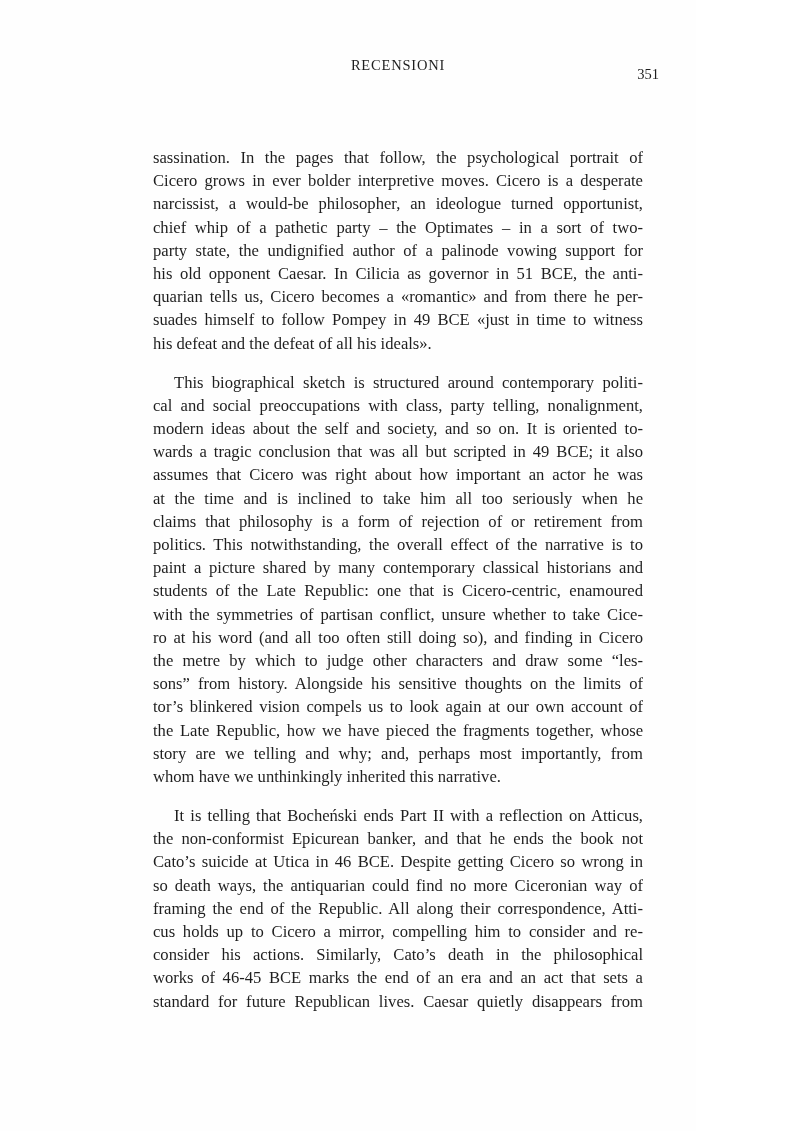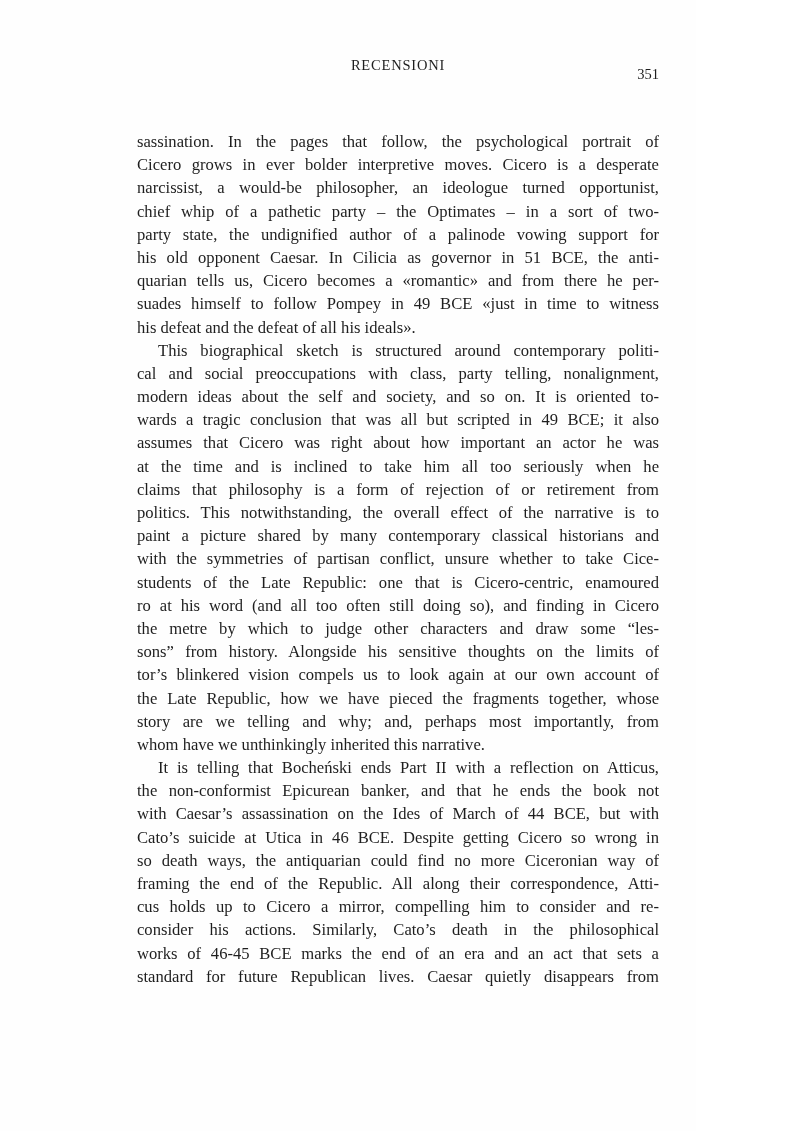--- a/index.html
+++ b/index.html
@@ -37,21 +37,21 @@
     top: 9px;
     text-align: right;
   }
   .page-body {
     position: absolute;
     top: 130px;
     left: 137px;
     width: 522px;
   }
   .paragraph {
-    margin: 0;
+    margin: 16px;
     padding: 0;
   }
   .line {
     font-size: 16.6px;
     line-height: 23.2px;
     height: 23.2px;
     white-space: normal;
     text-align: justify;
     text-align-last: justify;
     overflow: hidden;
@@ -87,34 +87,33 @@
       <div class="paragraph">
         <div class="line indent">This biographical sketch is structured around contemporary politi-</div>
         <div class="line">cal and social preoccupations with class, party telling, nonalignment,</div>
         <div class="line">modern ideas about the self and society, and so on. It is oriented to-</div>
         <div class="line">wards a tragic conclusion that was all but scripted in 49 BCE; it also</div>
         <div class="line">assumes that Cicero was right about how important an actor he was</div>
         <div class="line">at the time and is inclined to take him all too seriously when he</div>
         <div class="line">claims that philosophy is a form of rejection of or retirement from</div>
         <div class="line">politics. This notwithstanding, the overall effect of the narrative is to</div>
         <div class="line">paint a picture shared by many contemporary classical historians and</div>
+        <div class="line">students of the Late Republic: one that is Cicero-centric, enamoured</div>
         <div class="line">with the symmetries of partisan conflict, unsure whether to take Cice-</div>
-        <div class="line">students of the Late Republic: one that is Cicero-centric, enamoured</div>
         <div class="line">ro at his word (and all too often still doing so), and finding in Cicero</div>
         <div class="line">the metre by which to judge other characters and draw some “les-</div>
         <div class="line">sons” from history. Alongside his sensitive thoughts on the limits of</div>
         <div class="line">tor’s blinkered vision compels us to look again at our own account of</div>
         <div class="line">the Late Republic, how we have pieced the fragments together, whose</div>
         <div class="line">story are we telling and why; and, perhaps most importantly, from</div>
         <div class="line no-justify">whom have we unthinkingly inherited this narrative.</div>
       </div>
       <div class="paragraph">
         <div class="line indent">It is telling that Bocheński ends Part II with a reflection on Atticus,</div>
         <div class="line">the non-conformist Epicurean banker, and that he ends the book not</div>
-        <div class="line">with Caesar’s assassination on the Ides of March of 44 BCE, but with</div>
         <div class="line">Cato’s suicide at Utica in 46 BCE. Despite getting Cicero so wrong in</div>
         <div class="line">so death ways, the antiquarian could find no more Ciceronian way of</div>
         <div class="line">framing the end of the Republic. All along their correspondence, Atti-</div>
         <div class="line">cus holds up to Cicero a mirror, compelling him to consider and re-</div>
         <div class="line">consider his actions. Similarly, Cato’s death in the philosophical</div>
         <div class="line">works of 46-45 BCE marks the end of an era and an act that sets a</div>
         <div class="line">standard for future Republican lives. Caesar quietly disappears from</div>
       </div>
     </div>
 </div>

